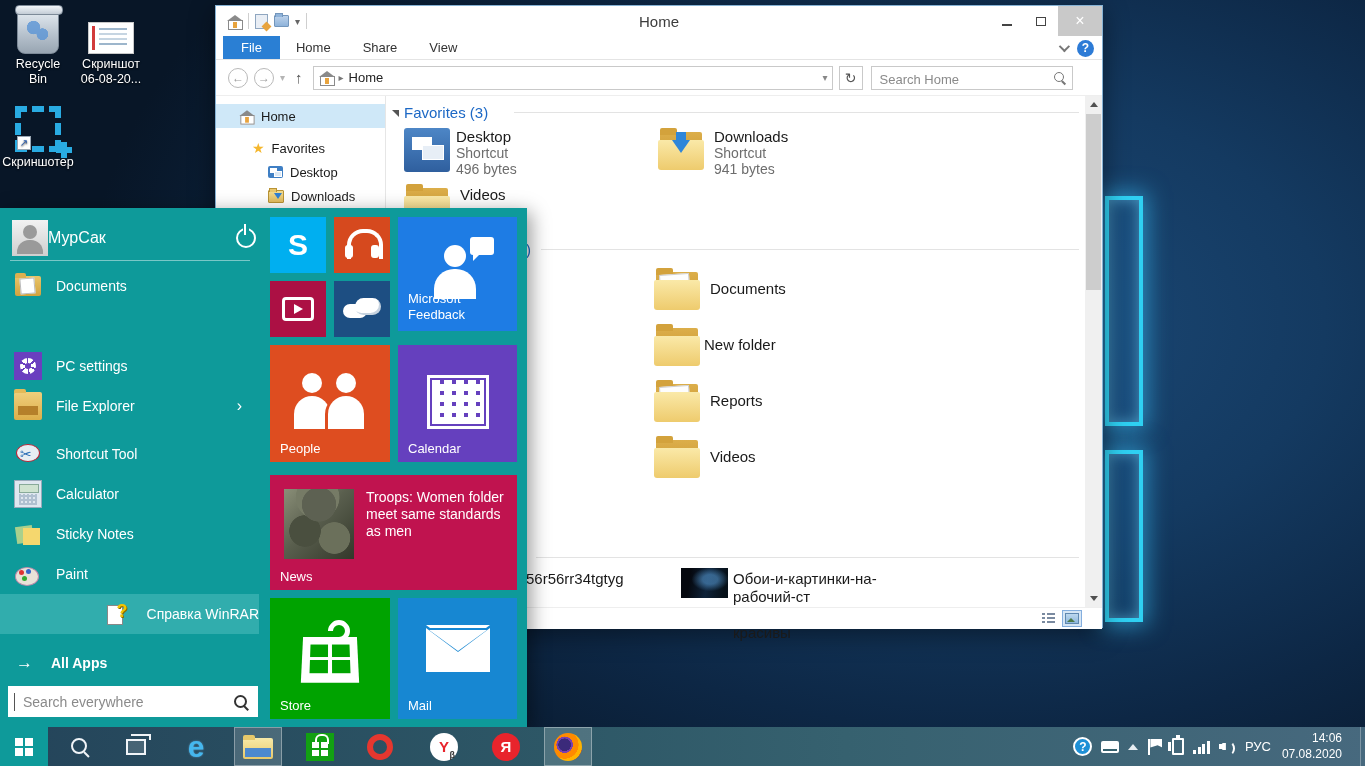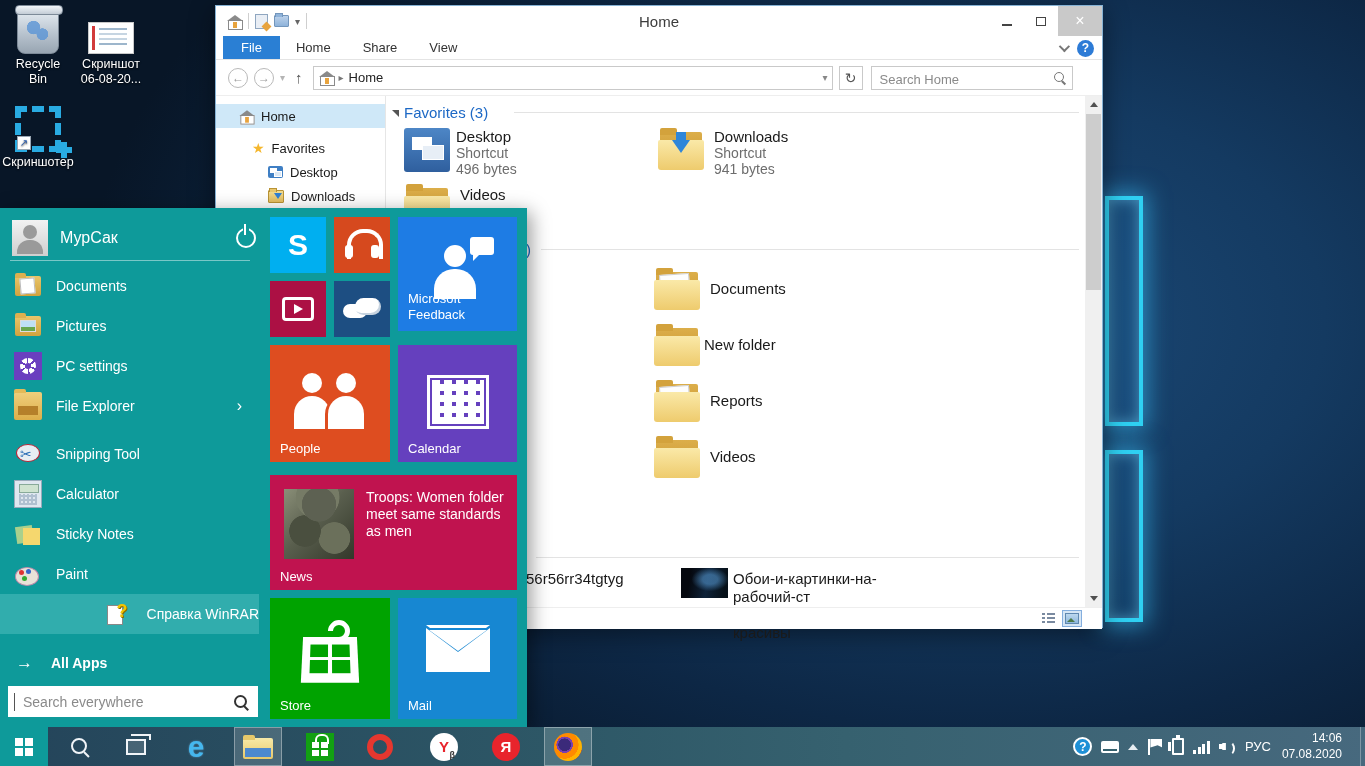--- a/index.html
+++ b/index.html
@@ -115,21 +115,21 @@
   .vbtn{ width:20px; height:17px; display:flex; align-items:center; justify-content:center; border:1px solid transparent;}
   .vbtn.active{ background:#d6e6f5; border-color:#84aede;}
   .ico-details{ width:13px; height:11px; background:
      linear-gradient(#7a8aa0 0 0) 0 0/3px 2px no-repeat, linear-gradient(#7a8aa0 0 0) 5px 0/8px 2px no-repeat,
      linear-gradient(#7a8aa0 0 0) 0 4px/3px 2px no-repeat, linear-gradient(#7a8aa0 0 0) 5px 4px/8px 2px no-repeat,
      linear-gradient(#7a8aa0 0 0) 0 8px/3px 2px no-repeat, linear-gradient(#7a8aa0 0 0) 5px 8px/8px 2px no-repeat;}
   .ico-thumbview{ width:14px; height:11px; background:linear-gradient(#bcd7ee,#8fb8dd); border:1px solid #5f88b0; position:relative;}
   .ico-thumbview:before{ content:""; position:absolute; left:1px; bottom:1px; border-left:4px solid transparent; border-right:4px solid transparent; border-bottom:4px solid #4d7a48;}
   
   .startmenu{ position:absolute; left:0; top:208px; width:527px; height:519px; background:#0e9a9a; box-shadow:4px 4px 18px rgba(0,0,0,.4); color:#fff;}
-  .sm-user{ position:absolute; left:12px; top:12px; display:flex; align-items:center; gap:12px;}
+  .sm-user{ position:absolute; left:12px; top:12px; display:flex; align-items:center; }
   .avatar{ width:36px; height:36px; background:linear-gradient(#f2f2f2,#cfcfcf); position:relative;}
   .avatar:before{ content:""; position:absolute; left:11px; top:5px; width:14px; height:14px; border-radius:50%; background:#9a9a9a;}
   .avatar:after{ content:""; position:absolute; left:5px; top:20px; width:26px; height:14px; border-radius:12px 12px 0 0; background:#9a9a9a;}
   .sm-username{ font-size:16px;}
   .powerbtn{ position:absolute; left:234px; top:16px; width:22px; height:22px;}
   .powerbtn:before{ content:""; position:absolute; left:2px; top:4px; width:16px; height:16px; border:2px solid #fff; border-radius:50%; clip-path:polygon(0 0,35% 0,35% 35%,65% 35%,65% 0,100% 0,100% 100%,0 100%);}
   .powerbtn:after{ content:""; position:absolute; left:10px; top:0; width:2px; height:11px; background:#fff;}
   .sm-div{ position:absolute; left:10px; top:52px; width:240px; height:1px; background:rgba(255,255,255,.45);}
   .smitem{ position:absolute; left:0; width:260px; height:40px; display:flex; align-items:center; gap:14px; padding-left:14px; font-size:14px;}
   .smitem.hl{ background:#31adad; width:259px;}
@@ -480,40 +480,32 @@
     <div class="sm-div"></div>
 
     <div class="smitem" style="top:58px;">
       <span class="smico">
           <span class="f1"></span>
           <span class="f2"></span>
           <span class="paper"></span>
         </span>
       <span>Documents</span>
     </div>
-    <div class="smitem" style="top:98px;">
-      <span class="smico">
-          <span class="f1"></span>
-          <span class="f2"></span>
-          <span class="pic"></span>
-        </span>
-      <span>Pictures</span>
-    </div>
     <div class="smitem" style="top:138px;">
       <span class="smico gear"></span>
       <span>PC settings</span>
     </div>
     <div class="smitem" style="top:178px;">
       <span class="smico fexp"></span>
       <span>File Explorer</span>
       <span class="subarrow">›</span>
     </div>
     <div class="smitem" style="top:226px;">
       <span class="smico snip"></span>
-      <span>Snipping Tool</span>
+      <span>Shortcut Tool</span>
     </div>
     <div class="smitem" style="top:266px;">
       <span class="smico calc"></span>
       <span>Calculator</span>
     </div>
     <div class="smitem" style="top:306px;">
       <span class="smico notes"></span>
       <span>Sticky Notes</span>
     </div>
     <div class="smitem" style="top:346px;">

